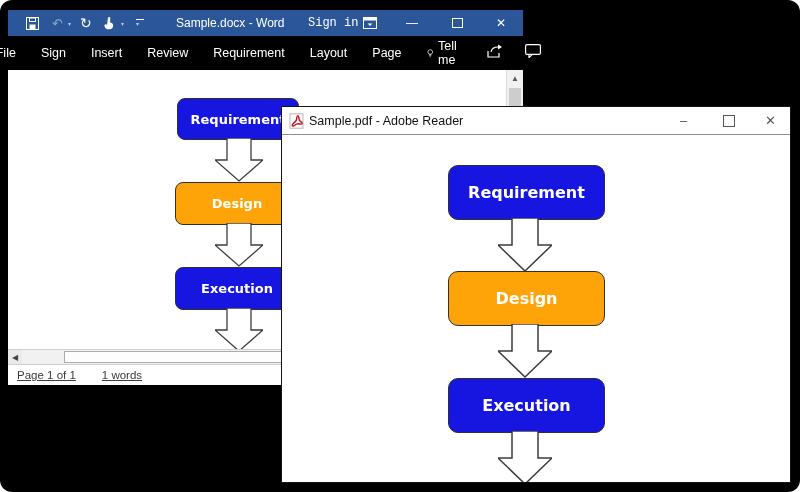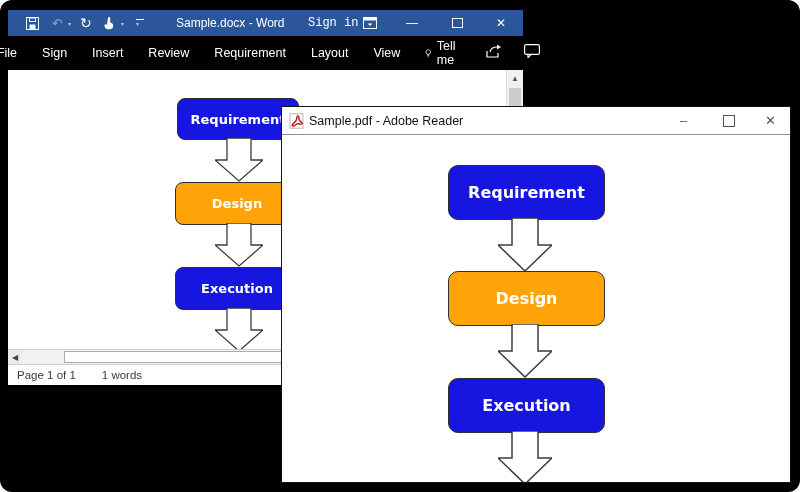--- a/index.html
+++ b/index.html
@@ -24,21 +24,21 @@
   .ribbon-right{margin-left:auto;display:flex;align-items:center;gap:22px;}
   .doc-area{position:relative;flex:1 1 auto;background:#fff;overflow:hidden;}
   .vscroll{position:absolute;right:0;top:0;width:16px;height:100%;background:#f1f1f1;border-left:1px solid #dcdcdc;}
   .vscroll .up{display:block;text-align:center;font-size:8px;color:#555;padding-top:4px;}
   .vthumb{position:absolute;left:2px;right:2px;top:18px;height:30px;background:#cdcdcd;}
   .hscroll{position:relative;height:14px;background:#f1f1f1;border-top:1px solid #cfcfcf;flex:0 0 auto;}
   .hs-left{position:absolute;left:0;top:0;width:14px;height:100%;display:flex;align-items:center;justify-content:center;
            font-size:8px;color:#444;background:#eaeaea;}
   .hthumb{position:absolute;left:56px;top:1px;width:402px;height:10px;background:#fdfdfd;border:1px solid #ababab;}
   .statusbar{height:20px;background:#fff;border-top:1px solid #d0d0d0;display:flex;align-items:center;
-             padding-left:9px;gap:26px;font-size:11.5px;color:#3b3b3b;flex:0 0 auto;}
+             padding-left:9px;gap:26px;font-size:11.5px;color:#3b3b3b;flex:0 0 auto;text-decoration:underline;}
 
   
   .flow-box{position:absolute;border:1.5px solid #303030;border-radius:10px;display:flex;align-items:center;
             justify-content:center;color:#fff;font-family:"DejaVu Sans",sans-serif;font-weight:bold;}
   .word-box{border-radius:8px;border-width:1px;font-size:13px;}
   .pdf-box{font-size:16px;}
   .flow-arrow{position:absolute;}
 
   
   .pdf-win{left:281px;top:106px;width:510px;height:377px;background:#fff;border:1px solid #141414;z-index:2;
@@ -96,21 +96,21 @@
       <span class="abs wbtn" style="left:488px">✕</span>
     </div>
 
     <div class="ribbon">
       <span class="rtab">File</span>
       <span class="rtab">Sign</span>
       <span class="rtab">Insert</span>
       <span class="rtab">Review</span>
       <span class="rtab">Requirement</span>
       <span class="rtab">Layout</span>
-      <span class="rtab">View</span>
+      <span class="rtab">Page</span>
       <span class="tellme">
         <svg width="11" height="15" viewBox="0 0 11 15">
           <circle cx="5.5" cy="5" r="4" fill="none" stroke="#fff" stroke-width="1.2"></circle>
           <path d="M4 9 h3 M3.8 11 h3.4 M4.4 13 h2.2" stroke="#fff" stroke-width="1.1" fill="none"></path>
         </svg>
         <span>Tell me</span>
       </span>
       <span class="ribbon-right">
         <span>
           <svg width="17" height="15" viewBox="0 0 17 15">

